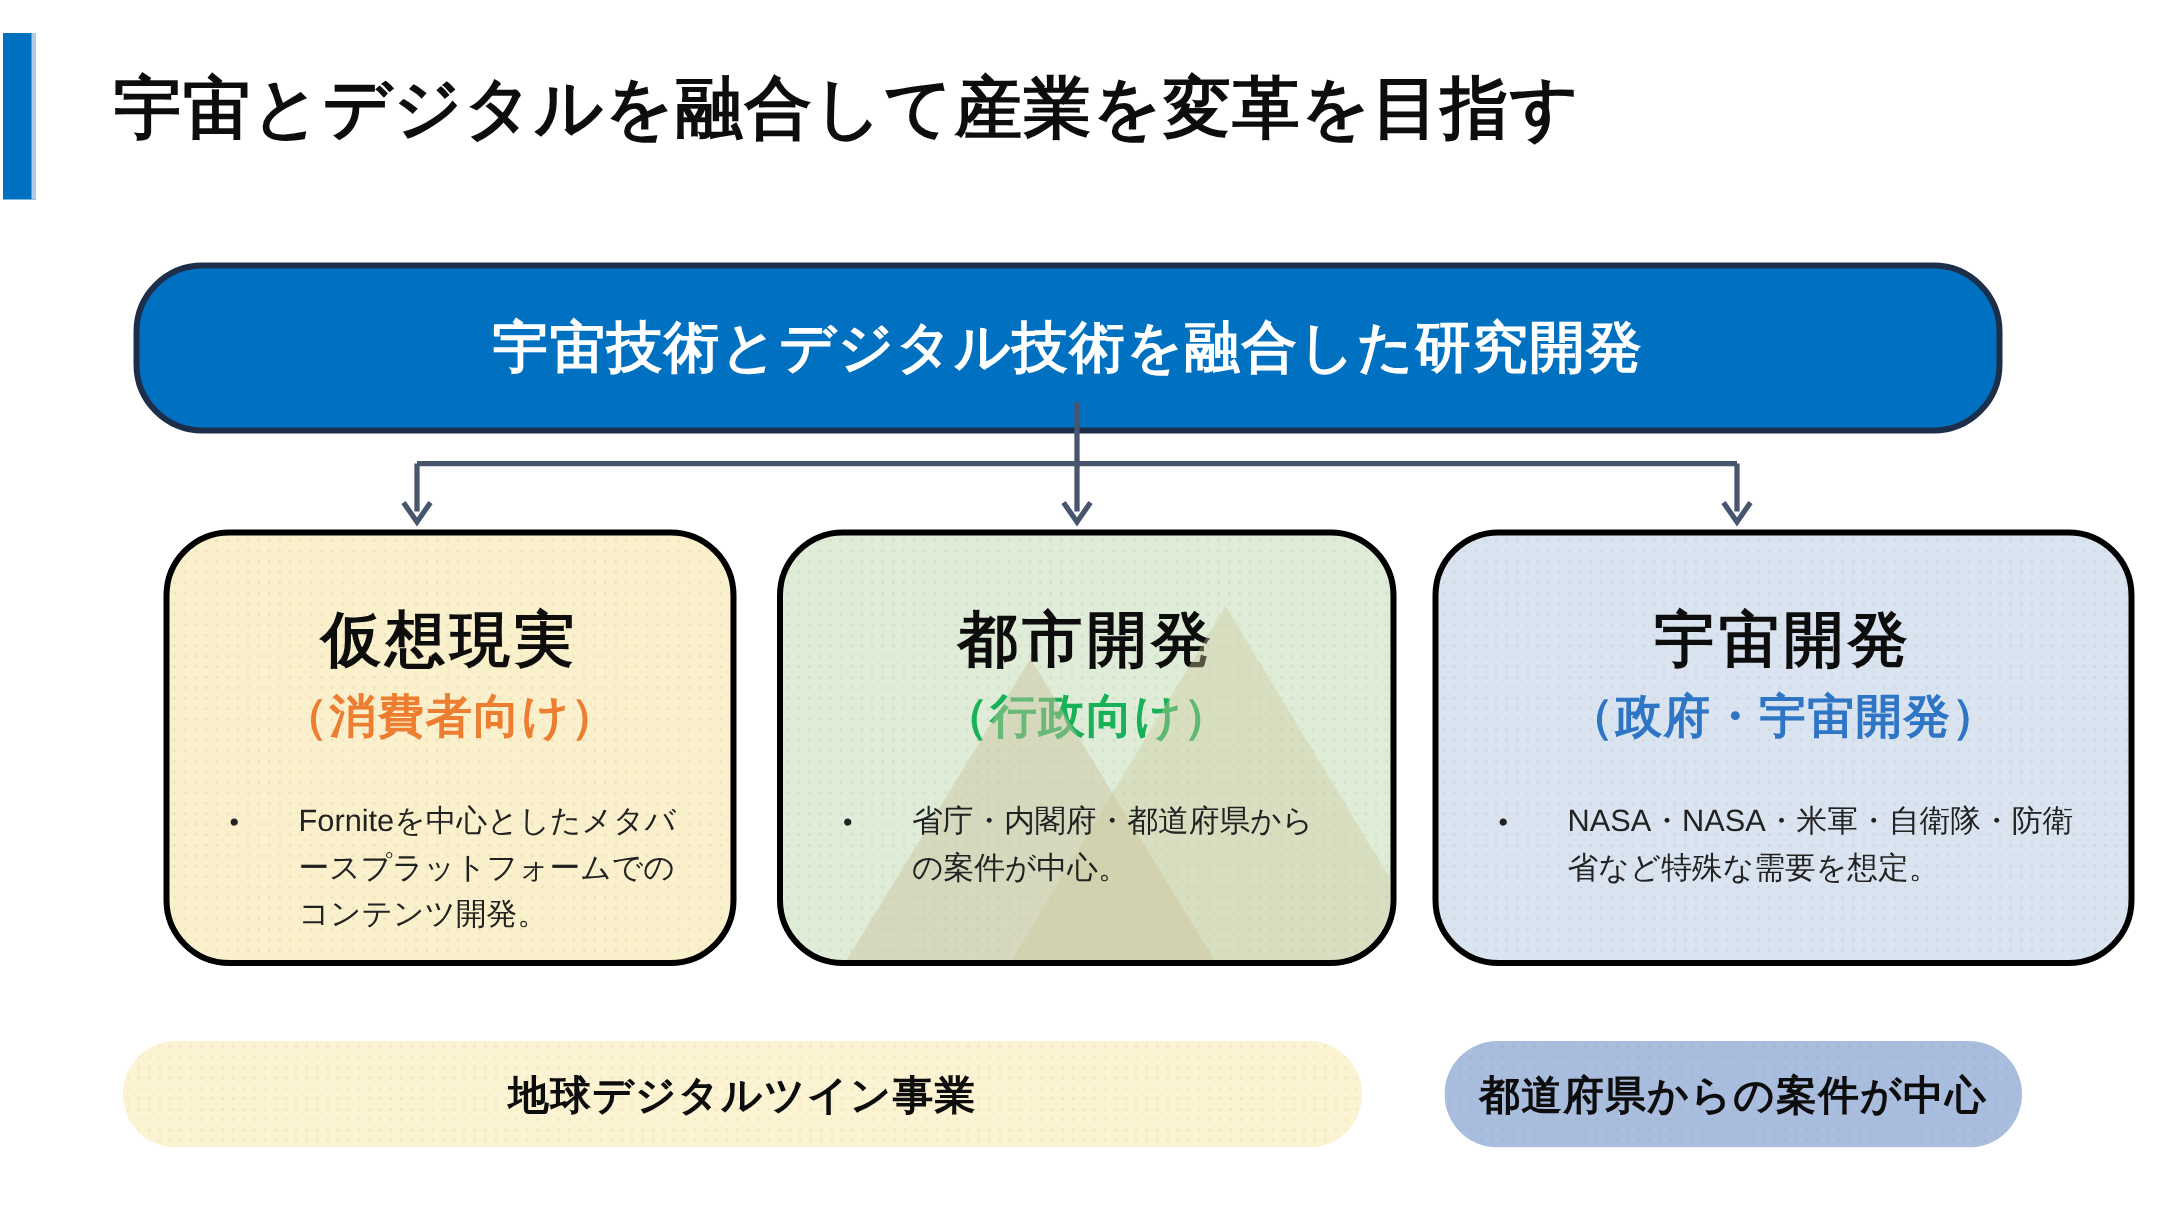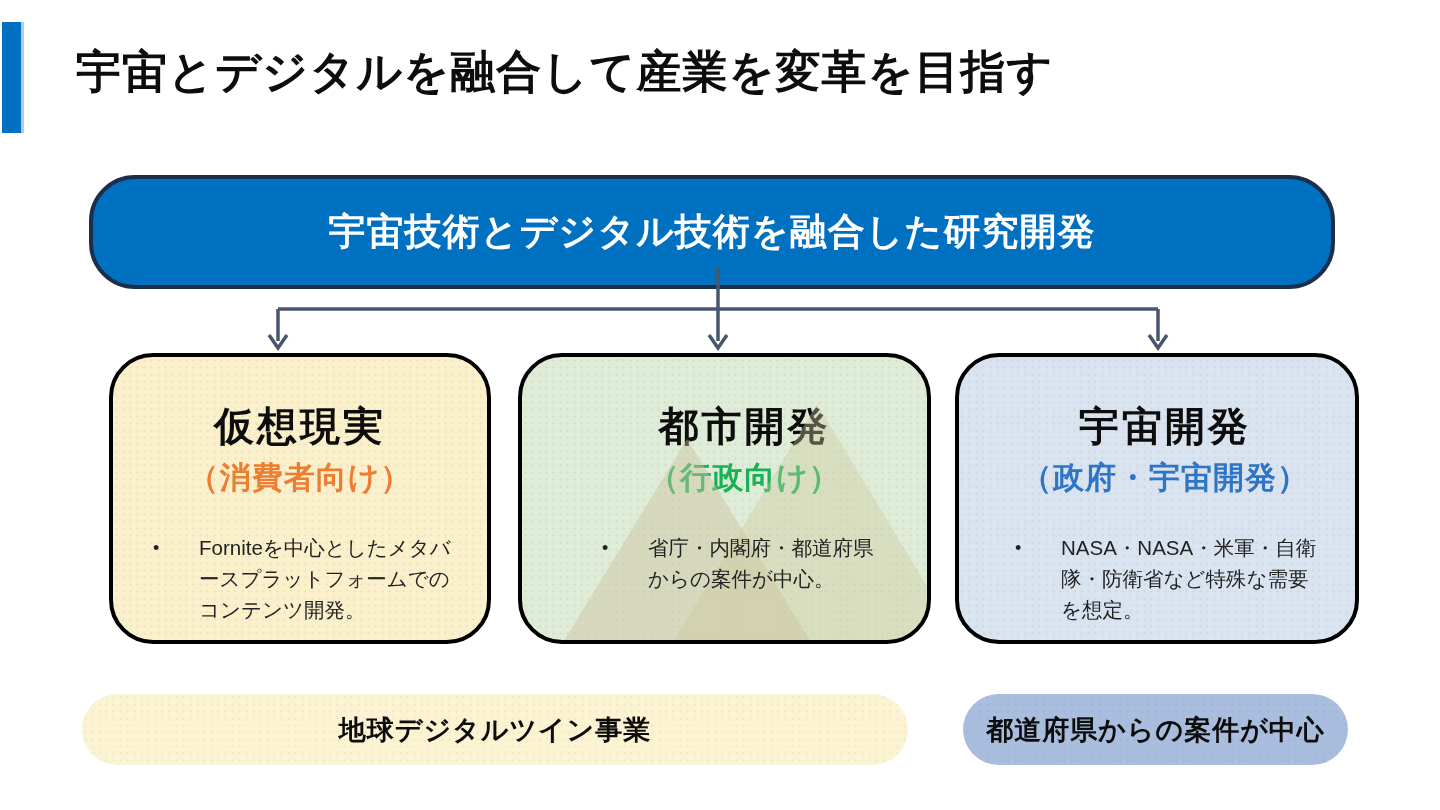--- a/index.html
+++ b/index.html
@@ -23,21 +23,21 @@
   
   #connectors{left:0;top:0;width:1440px;height:810px;pointer-events:none;}
 
   
   .box{top:353px;height:291px;border:4px solid #000;border-radius:44px;
        box-sizing:border-box;text-align:center;overflow:hidden;
        background-image:radial-gradient(rgba(90,80,30,0.07) 1.1px,transparent 1.3px);
        background-size:7px 7px;}
   #box-0{left:88px;width:382px;margin-left:21px;}
   #box-1{left:518px;width:413px;}
-  #box-2{left:955px;width:404px;padding-left:16px;}
+  #box-2{left:955px;width:468px;}
   .box-heading{margin-top:42px;font-size:40px;font-weight:900;color:#0d0d0d;letter-spacing:3px;}
   .box-subtitle{margin-top:3px;font-size:31px;font-weight:900;letter-spacing:1px;}
   .box-bullet{display:flex;text-align:left;margin:34px 26px 0 40px;
               font-size:20.5px;line-height:1.5;color:#222;position:relative;z-index:2;}
   .bullet-marker{flex:0 0 46px;font-size:18px;padding-top:2px;}
   .bullet-text{flex:1;padding-right:8px;}
 
   
   .mountain{position:absolute;bottom:-4px;z-index:1;}
   #mountain-a{left:40px;width:250px;height:205px;background:rgba(203,196,158,0.45);
@@ -78,21 +78,21 @@
 
 <div class="abs box" id="box-0" style="background-color: rgb(250, 240, 203);">
   <div class="box-heading">仮想現実</div>
   <div class="box-subtitle" style="color: rgb(237, 125, 49);">（消費者向け）</div>
   <div class="box-bullet">
     <span class="bullet-marker">•</span>
     <span class="bullet-text">Forniteを中心としたメタバースプラットフォームでのコンテンツ開発。</span>
   </div>
 </div>
 
-<div class="abs box" id="box-1" style="background-color: rgb(223, 236, 215); padding-left: 40px;">
+<div class="abs box" id="box-1" style="background-color: rgb(223, 236, 215);">
   <div class="mountain" id="mountain-a"></div>
   <div class="mountain" id="mountain-b"></div>
   <div class="box-heading">都市開発</div>
   <div class="box-subtitle" style="color: rgb(23, 177, 88);">（行政向け）</div>
   <div class="box-bullet">
     <span class="bullet-marker">•</span>
     <span class="bullet-text">省庁・内閣府・都道府県からの案件が中心。</span>
   </div>
 </div>
 

